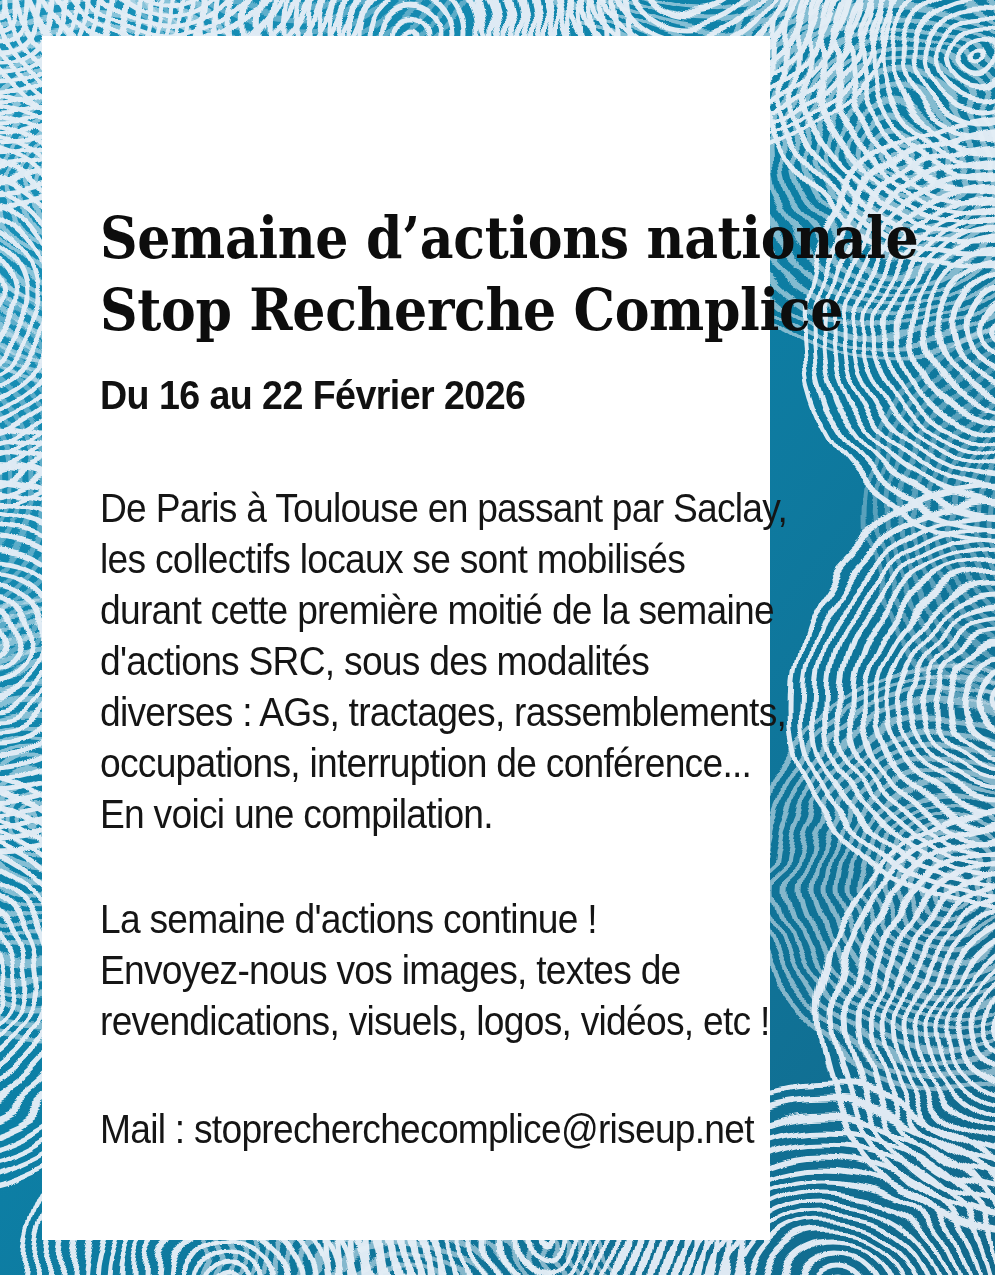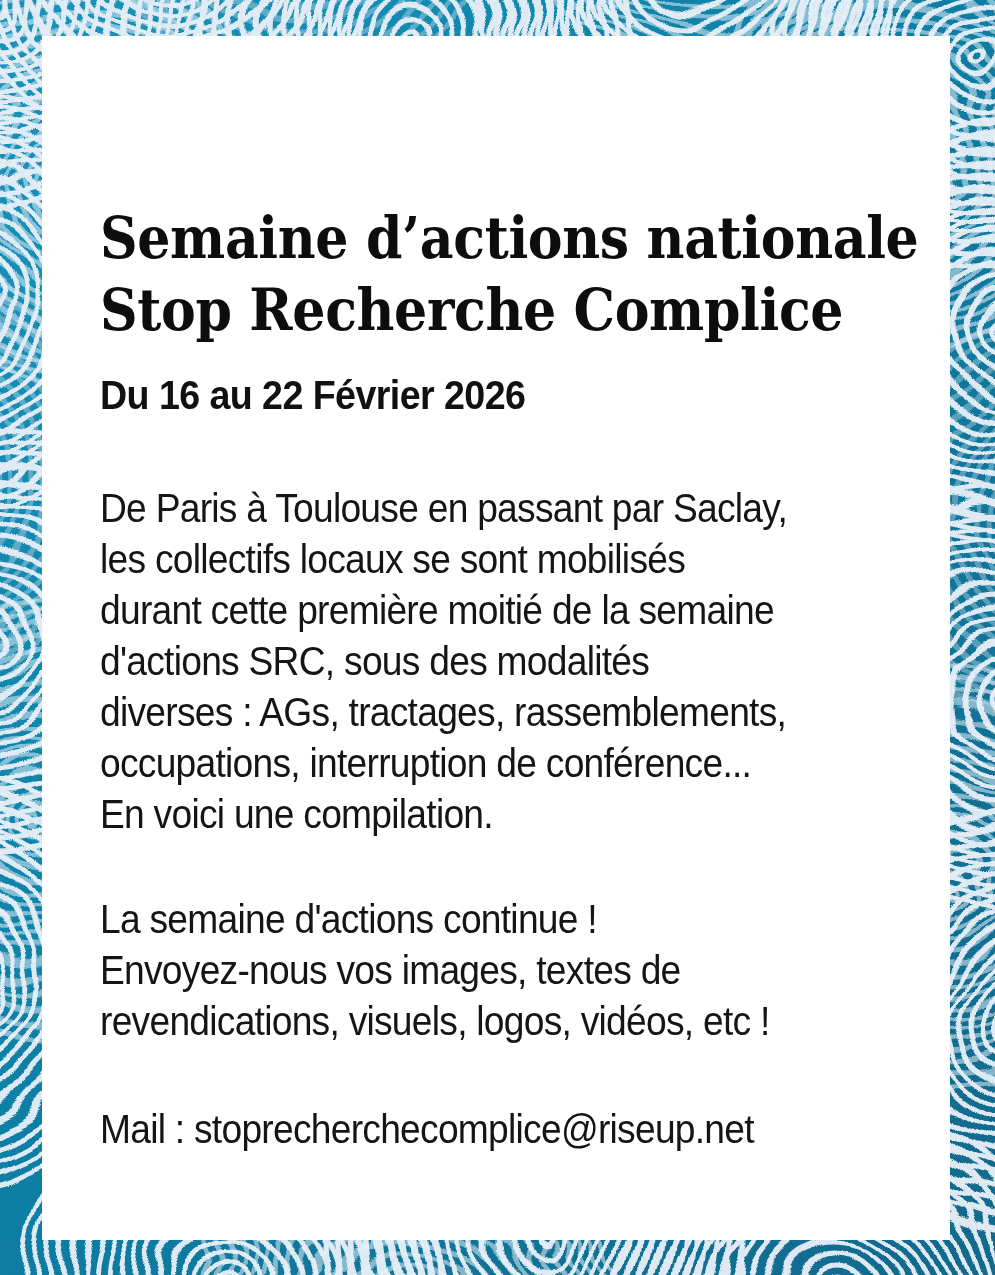--- a/index.html
+++ b/index.html
@@ -28,21 +28,21 @@
     display: block;
     width: 995px;
     height: 1275px;
   }
 
   
   .card {
     position: absolute;
     left: 42px;
     top: 36px;
-    width: 908px;
+    width: 728px;
     height: 1204px;
     background: #ffffff;
     box-sizing: border-box;
     padding: 7px;
   }
 
   .card-inner {
     position: absolute;
     left: 58px;
     top: 0;

